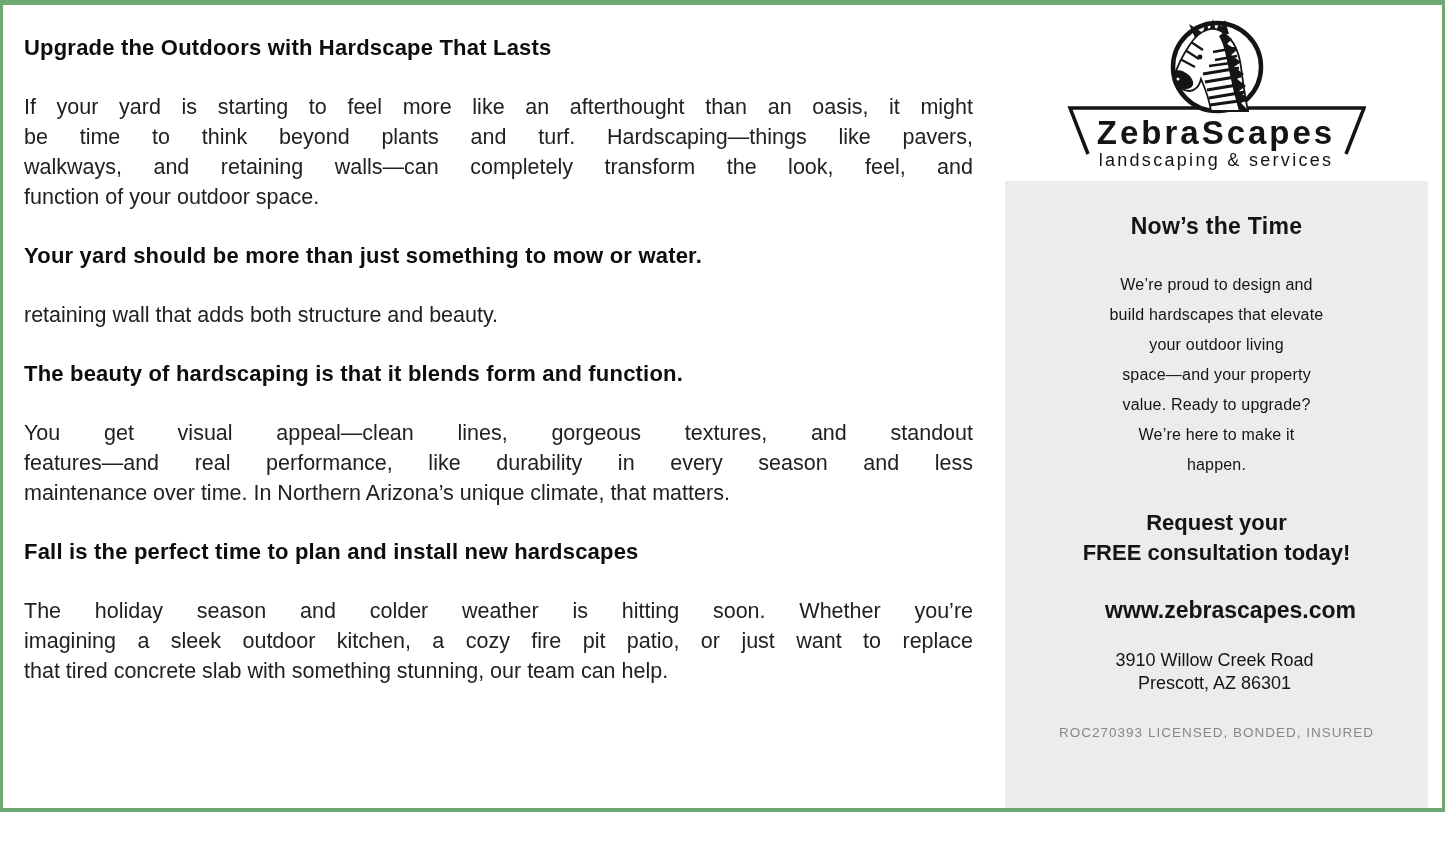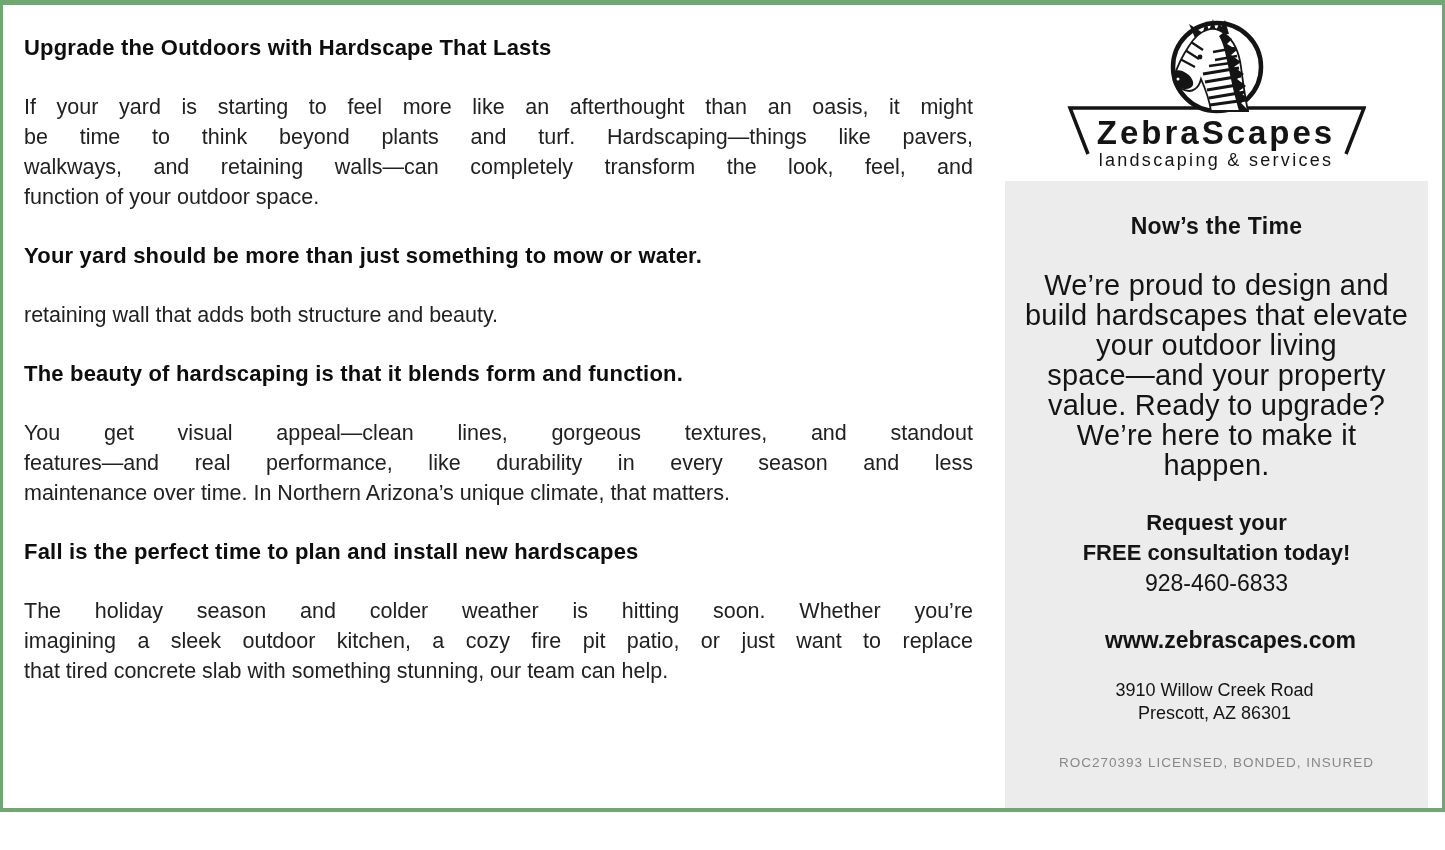--- a/index.html
+++ b/index.html
@@ -29,21 +29,21 @@
   
   .logo { position:absolute; left:1063px; top:6px; width:300px; height:164px; }
 
   
   .panel {
     position:absolute; left:1002px; top:176px; width:423px; height:629px;
     background:var(--panel_gray, #ececec);
     text-align:center; color:#141414;
   }
   .panel-heading { font-size:23px; font-weight:700; line-height:30px; margin:30px 0 0 0; letter-spacing:0.3px; }
-  .panel-body { font-size:29px; line-height:30px; margin:29px 0 0 0; white-space:pre-line; letter-spacing:0.2px; }
+  .panel-body { font-size:16px; line-height:30px; margin:29px 0 0 0; white-space:pre-line; letter-spacing:0.2px; }
   .cta { margin:28px 0 0 0; }
   .cta-line { font-size:22px; font-weight:700; line-height:30px; }
   .phone { font-size:23px; font-weight:400; line-height:30px; }
   .website { font-size:23px; font-weight:700; line-height:30px; margin:27px 0 0 0;padding-left:28px; }
   .address { font-size:18px; line-height:23px; margin:24px 4px 0 0; }
   .license { font-size:13.5px; line-height:17px; margin:29px 0 8px 0; color:var(--license_gray, #878787); letter-spacing:1px; }
 </style>
 </head>
 <body>
 
@@ -128,21 +128,20 @@
 build hardscapes that elevate
 your outdoor living
 space—and your property
 value. Ready to upgrade?
 We’re here to make it
 happen.</div>
 
     <div class="cta">
       <div class="cta-line">Request your</div>
       <div class="cta-line">FREE consultation today!</div>
-      <div class="phone">928-460-6833</div>
     </div>
 
     <div class="website">www.zebrascapes.com</div>
 
     <div class="address">
       <div>3910 Willow Creek Road</div>
       <div>Prescott, AZ 86301</div>
     </div>
 
     <div class="license">ROC270393 LICENSED, BONDED, INSURED</div>

